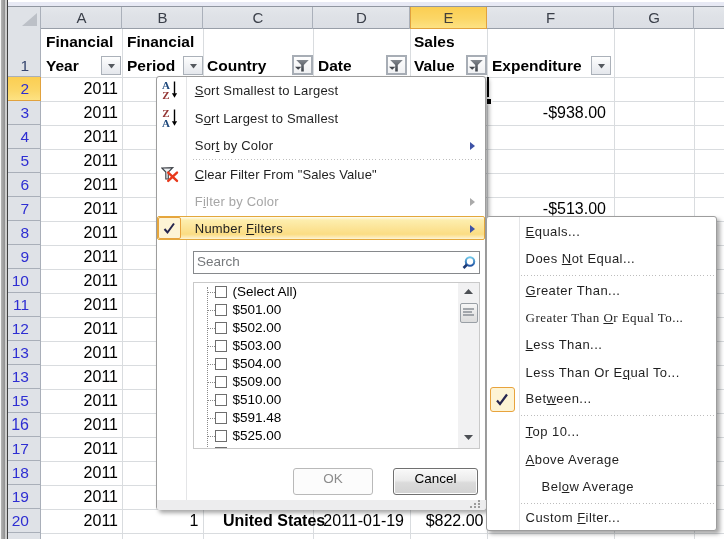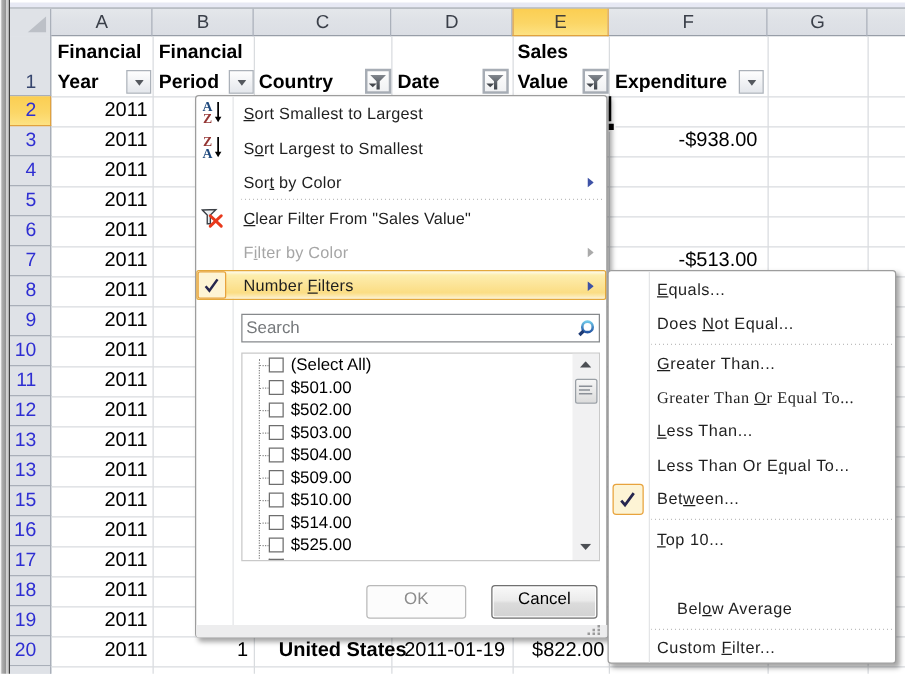--- a/index.html
+++ b/index.html
@@ -253,21 +253,21 @@
 <div class="ab" style="left:214.5px;top:358.2px;width:12px;height:12px;background:#fff;border:1px solid #6e6e6e;"></div>
 <div class="txt" style="left:232.5px;top:354.2px;height:20px;line-height:20px;font-size:13.5px;color:#000;font-weight:normal;letter-spacing:0;">$504.00</div>
 <div class="ab" style="left:207px;top:382.25px;width:8px;height:0;border-top:1px dotted #8a8a8a;"></div>
 <div class="ab" style="left:214.5px;top:376.25px;width:12px;height:12px;background:#fff;border:1px solid #6e6e6e;"></div>
 <div class="txt" style="left:232.5px;top:372.25px;height:20px;line-height:20px;font-size:13.5px;color:#000;font-weight:normal;letter-spacing:0;">$509.00</div>
 <div class="ab" style="left:207px;top:400.3px;width:8px;height:0;border-top:1px dotted #8a8a8a;"></div>
 <div class="ab" style="left:214.5px;top:394.3px;width:12px;height:12px;background:#fff;border:1px solid #6e6e6e;"></div>
 <div class="txt" style="left:232.5px;top:390.3px;height:20px;line-height:20px;font-size:13.5px;color:#000;font-weight:normal;letter-spacing:0;">$510.00</div>
 <div class="ab" style="left:207px;top:418.35px;width:8px;height:0;border-top:1px dotted #8a8a8a;"></div>
 <div class="ab" style="left:214.5px;top:412.35px;width:12px;height:12px;background:#fff;border:1px solid #6e6e6e;"></div>
-<div class="txt" style="left:232.5px;top:408.35px;height:20px;line-height:20px;font-size:13.5px;color:#000;font-weight:normal;letter-spacing:0;">$514.00</div>
+<div class="txt" style="left:232.5px;top:408.35px;height:20px;line-height:20px;font-size:13.5px;color:#000;font-weight:normal;letter-spacing:0;">$591.48</div>
 <div class="ab" style="left:207px;top:436.4px;width:8px;height:0;border-top:1px dotted #8a8a8a;"></div>
 <div class="ab" style="left:214.5px;top:430.4px;width:12px;height:12px;background:#fff;border:1px solid #6e6e6e;"></div>
 <div class="txt" style="left:232.5px;top:426.4px;height:20px;line-height:20px;font-size:13.5px;color:#000;font-weight:normal;letter-spacing:0;">$525.00</div>
 <div class="ab" style="left:214.5px;top:446.8px;width:12px;height:1.7px;background:#fff;border:1px solid #6e6e6e;border-bottom:none;"></div>
 <div class="ab" style="left:458px;top:282.5px;width:21px;height:165px;background:#f1f1f2;"></div>
 <svg class="ab" style="left:464px;top:288.5px;" width="9" height="6">
       <polygon points="4.5,0 9,5 0,5" fill="#4c4f54"></polygon>
     </svg>
 <div class="ab" style="left:459.5px;top:303px;width:18px;height:19.5px;background:linear-gradient(180deg,#f6f6f6,#dcdcdc);border:1px solid #999fa5;border-radius:2px;"></div>
 <svg class="ab" style="left:463px;top:308px;" width="11" height="9">
@@ -296,19 +296,20 @@
 <div class="txt" style="left:525.6px;top:222.0px;height:20px;line-height:20px;font-size:13px;color:#1f1f1f;font-weight:normal;letter-spacing:0.45px;"><u>E</u>quals...</div>
 <div class="txt" style="left:525.6px;top:248.89999999999998px;height:20px;line-height:20px;font-size:13px;color:#1f1f1f;font-weight:normal;letter-spacing:0.45px;">Does <u>N</u>ot Equal...</div>
 <div class="ab" style="left:521px;top:274.5px;width:193px;height:1px;background-image:repeating-linear-gradient(90deg,#bdbdbd 0,#bdbdbd 1px,transparent 1px,transparent 3.2px);"></div>
 <div class="txt" style="left:525.6px;top:281.3px;height:20px;line-height:20px;font-size:13px;color:#1f1f1f;font-weight:normal;letter-spacing:0.45px;"><u>G</u>reater Than...</div>
 <div class="txt" style="left:525.6px;top:308.4px;height:20px;line-height:20px;font-size:13px;color:#1f1f1f;font-weight:normal;letter-spacing:0.45px;font-family:Liberation Serif, serif;">Greater Than <u>O</u>r Equal To...</div>
 <div class="txt" style="left:525.6px;top:335.4px;height:20px;line-height:20px;font-size:13px;color:#1f1f1f;font-weight:normal;letter-spacing:0.45px;"><u>L</u>ess Than...</div>
 <div class="txt" style="left:525.6px;top:362.5px;height:20px;line-height:20px;font-size:13px;color:#1f1f1f;font-weight:normal;letter-spacing:0.45px;">Less Than Or E<u>q</u>ual To...</div>
 <div class="txt" style="left:525.6px;top:389.2px;height:20px;line-height:20px;font-size:13px;color:#1f1f1f;font-weight:normal;letter-spacing:0.45px;">Bet<u>w</u>een...</div>
 <div class="ab" style="left:521px;top:414.8px;width:193px;height:1px;background-image:repeating-linear-gradient(90deg,#bdbdbd 0,#bdbdbd 1px,transparent 1px,transparent 3.2px);"></div>
 <div class="txt" style="left:525.6px;top:422.2px;height:20px;line-height:20px;font-size:13px;color:#1f1f1f;font-weight:normal;letter-spacing:0.45px;"><u>T</u>op 10...</div>
+<div class="txt" style="left:525.6px;top:449.7px;height:20px;line-height:20px;font-size:13px;color:#1f1f1f;font-weight:normal;letter-spacing:0.45px;"><u>A</u>bove Average</div>
 <div class="txt" style="left:525.6px;top:477.2px;height:20px;line-height:20px;font-size:13px;color:#1f1f1f;font-weight:normal;letter-spacing:0.45px;margin-left:16px;">Bel<u>o</u>w Average</div>
 <div class="ab" style="left:521px;top:503.0px;width:193px;height:1px;background-image:repeating-linear-gradient(90deg,#bdbdbd 0,#bdbdbd 1px,transparent 1px,transparent 3.2px);"></div>
 <div class="txt" style="left:525.6px;top:508.0px;height:20px;line-height:20px;font-size:13px;color:#1f1f1f;font-weight:normal;letter-spacing:0.45px;">Custom <u>F</u>ilter...</div>
 <div class="ab" style="left:490px;top:387px;width:24.5px;height:25px;background:#fdf4d5;border:1px solid #e8a33d;border-radius:3px;"></div>
 <svg class="ab" style="left:495px;top:392.5px;" width="14" height="14">
       <path d="M2,7.5 L5,11 L12,1.5" stroke="#26264f" stroke-width="2.2" fill="none"></path>
     </svg>
 </div>
 </body></html>

